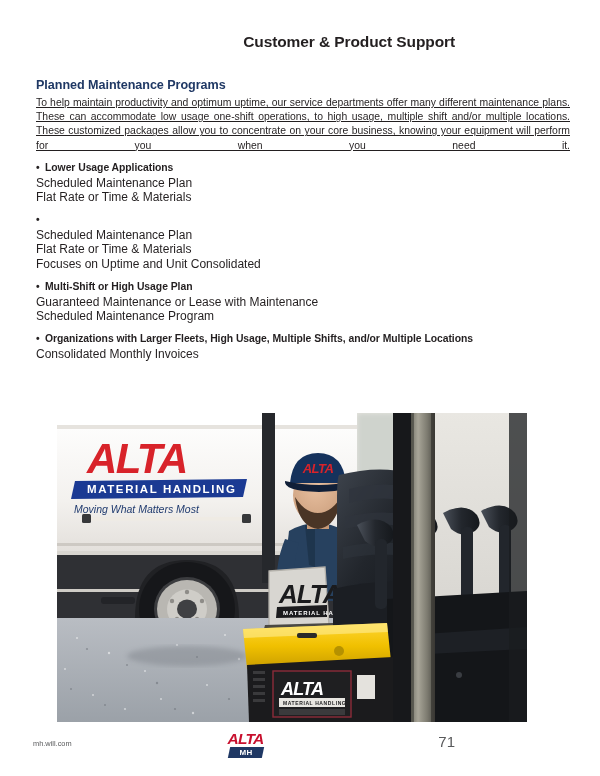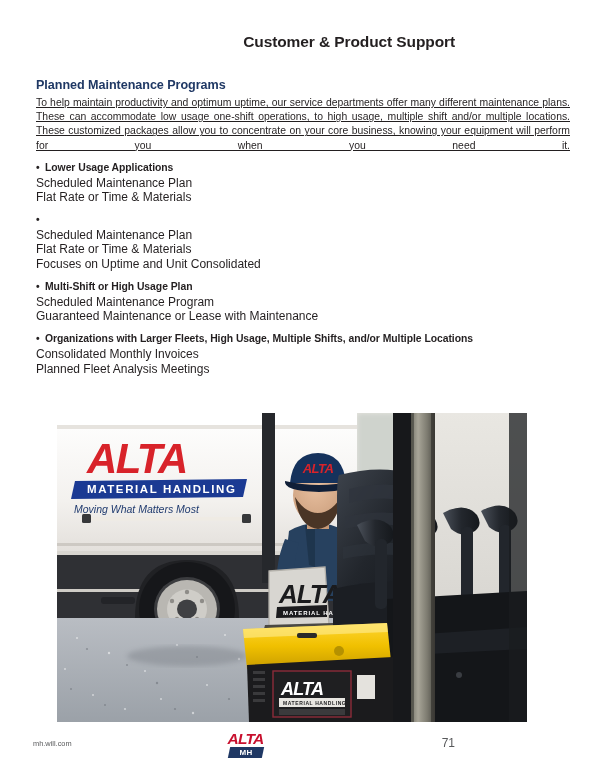--- a/index.html
+++ b/index.html
@@ -95,21 +95,21 @@
   
   .footer-url {
     position: absolute;
     left: 33px; bottom: 28px;
     font-size: 7.4px;
     color: #58595b;
   }
   .footer-page {
     position: absolute;
     right: 36px; bottom: 26px;
-    font-size: 12px;
+    font-size: 15px;
     color: #58595b;
   }
   .footer-logo {
     position: absolute;
     left: 50%; bottom: 18px;
     transform: translateX(-50%);
     width: 72px;
     text-align: center;
   }
   .footer-logo .alta {
@@ -168,31 +168,30 @@
       <div class="bullet-sub">Scheduled Maintenance Plan</div>
       <div class="bullet-sub">Flat Rate or Time &amp; Materials</div>
       <div class="bullet-sub">Focuses on Uptime and Unit Consolidated</div>
     </div>
 
     <div class="bullet-group">
       <div class="bullet-head">
         <span class="bullet-dot">•</span>
         <span>Multi-Shift or High Usage Plan</span>
       </div>
+      <div class="bullet-sub">Guaranteed Maintenance or Lease with Maintenance</div>
       <div class="bullet-sub">Scheduled Maintenance Program</div>
-      <div class="bullet-sub">Guaranteed Maintenance or Lease with Maintenance</div>
     </div>
 
     <div class="bullet-group">
       <div class="bullet-head">
         <span class="bullet-dot">•</span>
         <span>Organizations with Larger Fleets, High Usage, Multiple Shifts, and/or Multiple Locations</span>
       </div>
       <div class="bullet-sub">Consolidated Monthly Invoices</div>
-      <div class="bullet-sub">Planned Fleet Analysis Meetings</div>
     </div>
 
   </div>
 
   <div class="photo">
     <svg viewBox="0 0 470 309" preserveAspectRatio="xMidYMid slice">
       <defs>
         <linearGradient id="vanBody" x1="0" y1="0" x2="0" y2="1">
           <stop offset="0" stop-color="#ffffff"></stop>
           <stop offset="0.55" stop-color="#f3f1ee"></stop>

